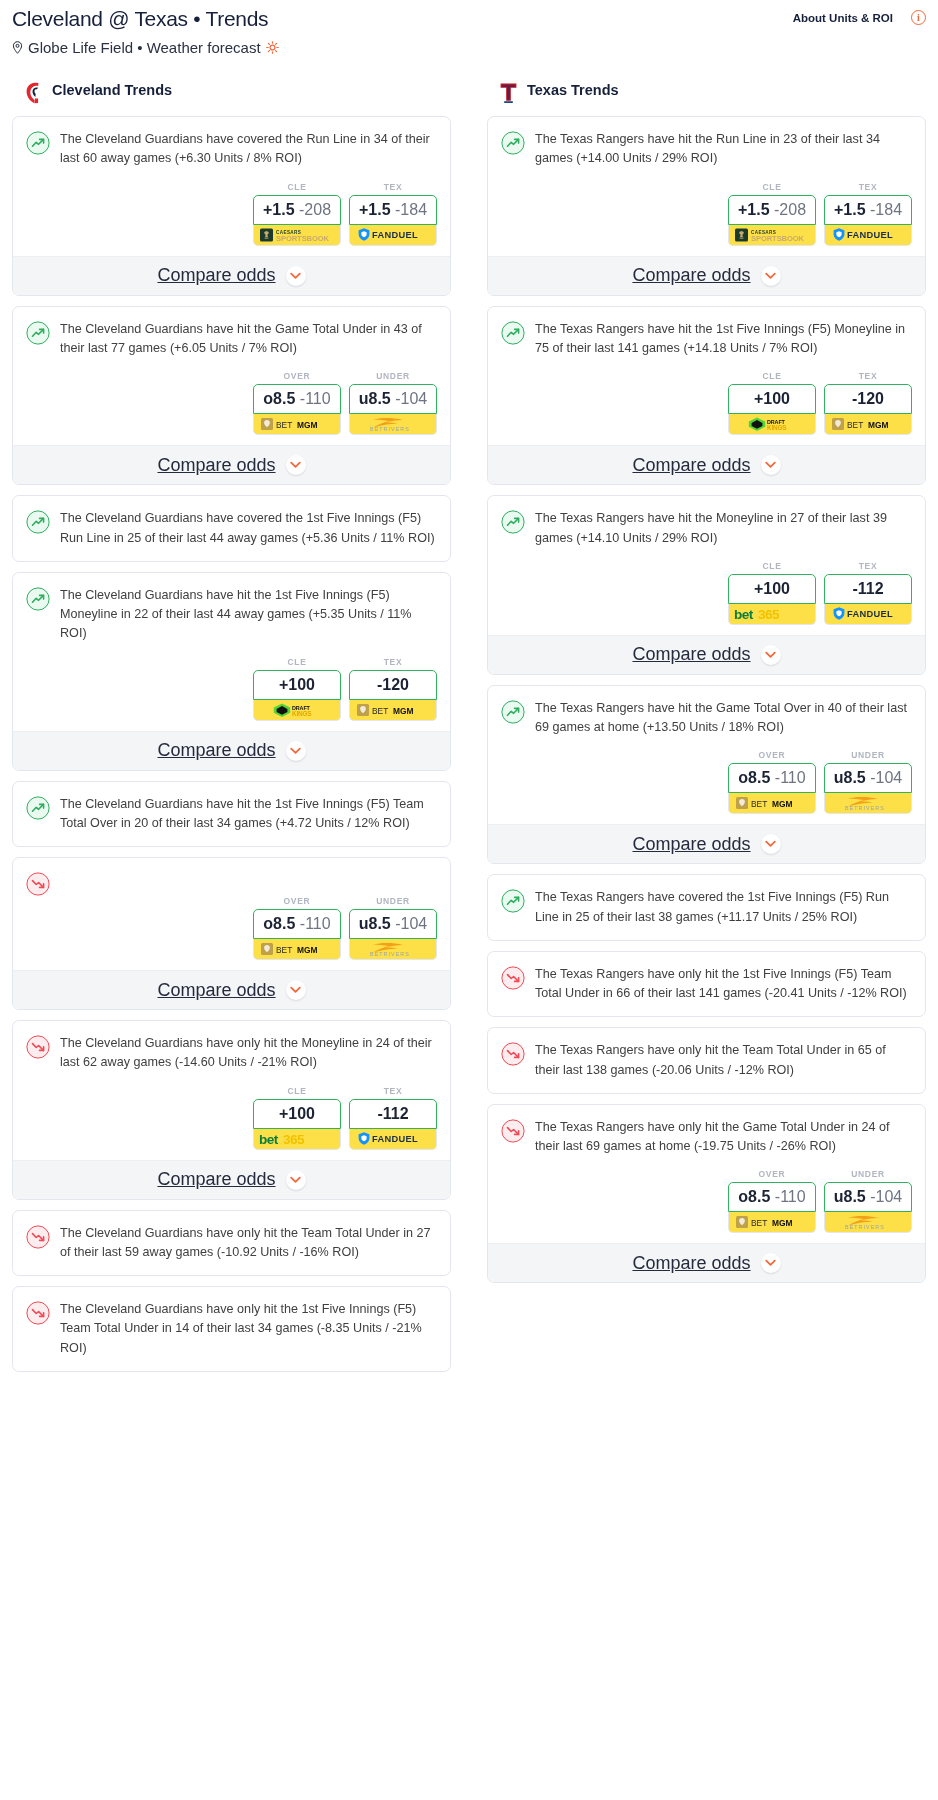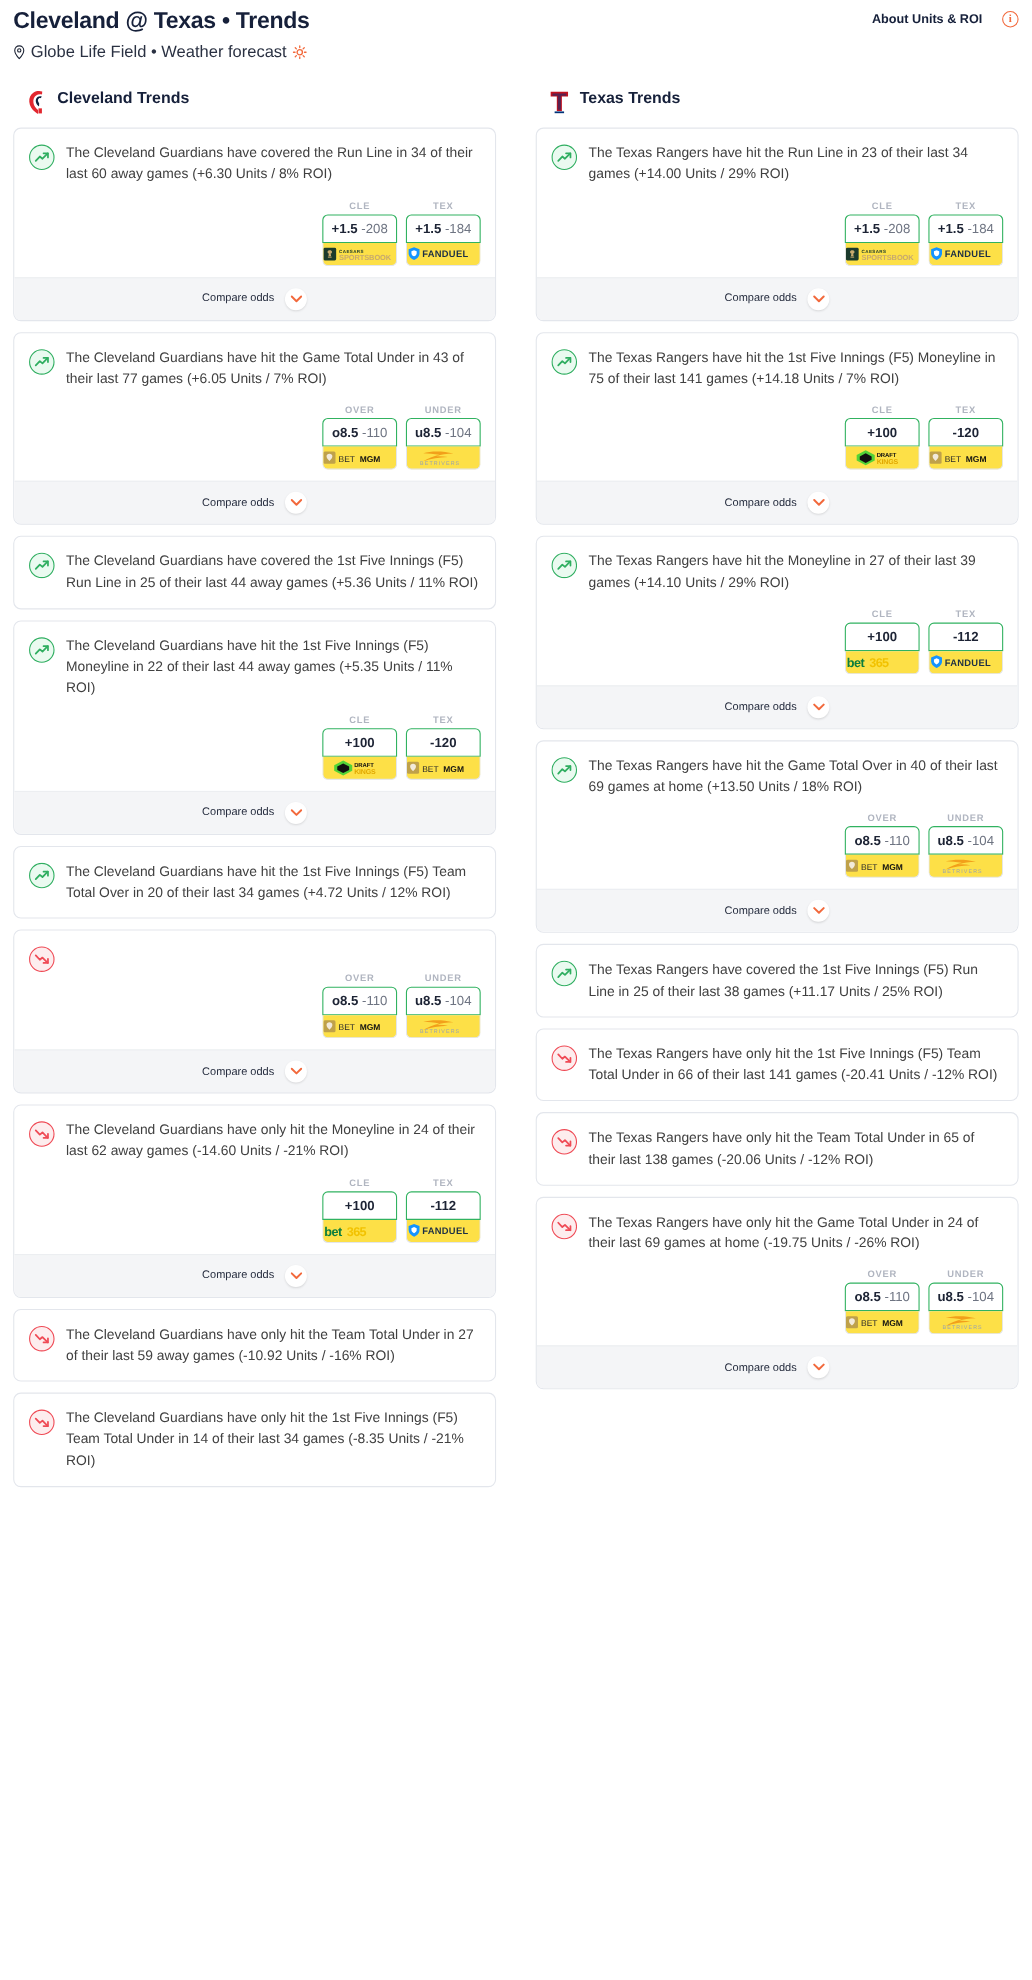--- a/index.html
+++ b/index.html
@@ -5,21 +5,21 @@
   * { box-sizing: border-box; margin:0; padding:0; }
   body {
     width: 938px; min-height: 1800px; background: #ffffff;
     font-family: "Liberation Sans", sans-serif;
     color: #1c2334; -webkit-font-smoothing: antialiased;
   }
   .page { padding: 6px 12px 20px 12px; position: relative; }
 
   
   .hdr-row { display:flex; align-items:flex-start; justify-content:space-between; }
-  .title { font-size: 21px; font-weight: 700; letter-spacing:-.3px; color:#16203a; line-height:1.2; }
+  .title { font-size: 21px; font-weight: 400; letter-spacing:-.3px; color:#16203a; line-height:1.2; }
   .about { display:flex; align-items:center; gap:18px; font-size:11.5px; font-weight:600; color:#16203a; padding-top:4px; }
   .info-circle {
     width:15px; height:15px; border-radius:50%; border:1.4px solid #f2693c;
     color:#f2693c; font-size:10px; font-weight:700; display:flex;
     align-items:center; justify-content:center; font-family:"Liberation Serif", serif; line-height:1;
   }
   .subhead { display:flex; align-items:center; gap:5px; font-size:15px; color:#2a3142; margin-top:8px; }
   .pin { width:11px; height:13px; flex:none; }
   .sun { width:13px; height:13px; flex:none; }
 
@@ -34,39 +34,39 @@
   .card {
     border:1px solid #e3e6ec; border-radius:7px; background:#fff;
     margin-bottom:10px; overflow:hidden;
   }
   .card-body { padding:13px 13px 0 13px; display:flex; gap:10px; }
   .ticon { width:24px; height:24px; flex:none; margin-top:1px; }
   .ttext { font-size:12.6px; line-height:1.53; color:#404040; padding-bottom:13px; }
 
   
   .odds-wrap { display:flex; justify-content:flex-end; gap:8px; padding:0 13px 10px 13px; }
-  .odds-cell { width:68px; }
+  .odds-cell { width:88px; }
   .odds-lbl { text-align:center; font-size:8.5px; letter-spacing:.7px; color:#b0b5c0; font-weight:600; margin-bottom:3px; }
   .odds-val {
     border:1px solid #31b260; border-radius:5px 5px 0 0; background:#fff;
-    text-align:center; padding:5px 2px; font-size:12px; font-weight:700; color:#1c2334;
+    text-align:center; padding:5px 2px; font-size:16px; font-weight:700; color:#1c2334;
     white-space:nowrap;
   }
   .odds-val .sec { color:#6e7482; font-weight:400; }
   .book {
     border:1px solid #e3e6ec; border-top:none; border-radius:0 0 5px 5px;
     height:21px; display:flex; align-items:center; justify-content:center; background:#fde047;
   }
   .book svg { display:block; }
 
   
   .compare {
     background:#f4f5f7; border-top:1px solid #eceef1;
     height:39px; display:flex; align-items:center; justify-content:center; gap:10px;
-    font-size:10px; color:#242b3d; cursor:pointer;
+    font-size:18px; color:#242b3d; cursor:pointer;text-decoration:underline;
   }
   .chev {
     width:20px; height:20px; border-radius:50%; background:#fff;
     display:flex; align-items:center; justify-content:center; flex:none;
     box-shadow:0 1px 2px rgba(0,0,0,.12);
   }
 </style>
 </head>
 <body>
 

